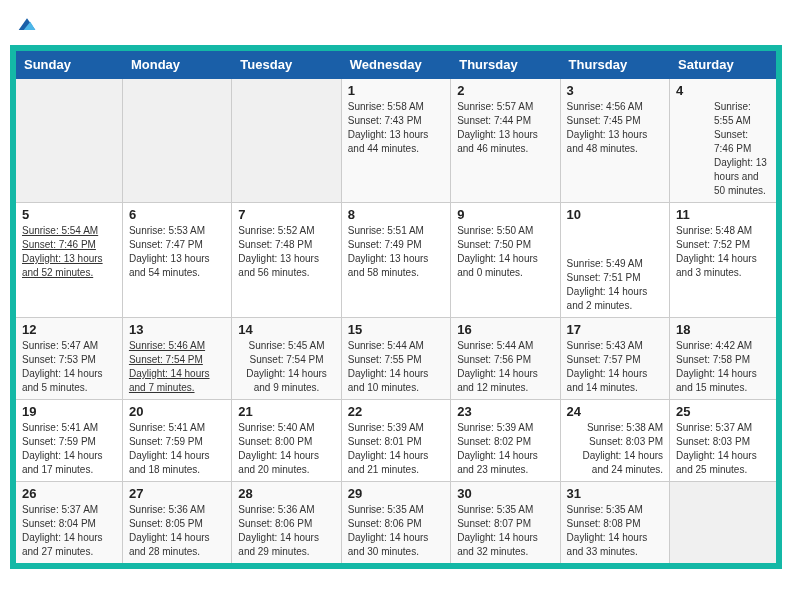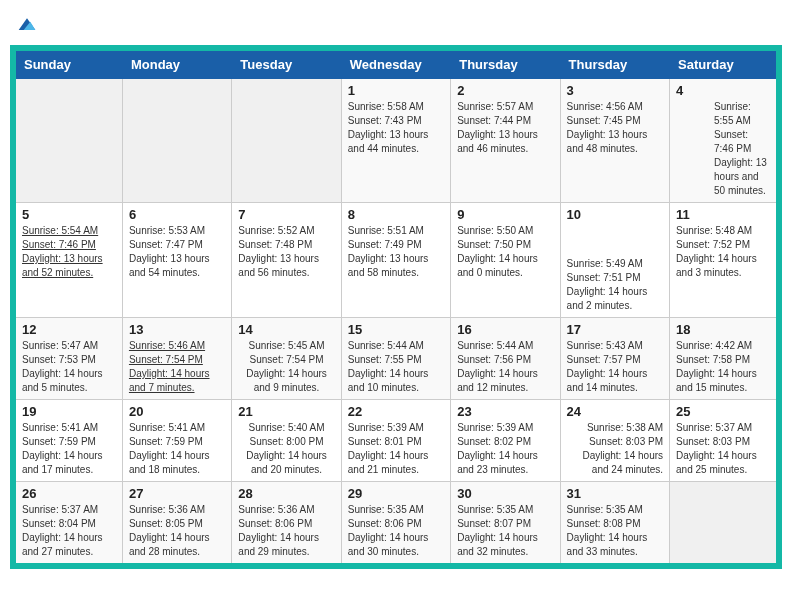--- a/index.html
+++ b/index.html
@@ -255,21 +255,21 @@
 Daylight: 14 hours and 17 minutes.</div>
         </td>
         <td>
           <div class="day-number">20</div>
           <div class="day-info" style="white-space: pre-line;">Sunrise: 5:41 AM
 Sunset: 7:59 PM
 Daylight: 14 hours and 18 minutes.</div>
         </td>
         <td>
           <div class="day-number">21</div>
-          <div class="day-info" style="white-space: pre-line; text-align: center;">Sunrise: 5:40 AM
+          <div class="day-info" style="white-space: pre-line;">Sunrise: 5:40 AM
 Sunset: 8:00 PM
 Daylight: 14 hours and 20 minutes.</div>
         </td>
         <td>
           <div class="day-number">22</div>
           <div class="day-info" style="white-space: pre-line;">Sunrise: 5:39 AM
 Sunset: 8:01 PM
 Daylight: 14 hours and 21 minutes.</div>
         </td>
         <td>

